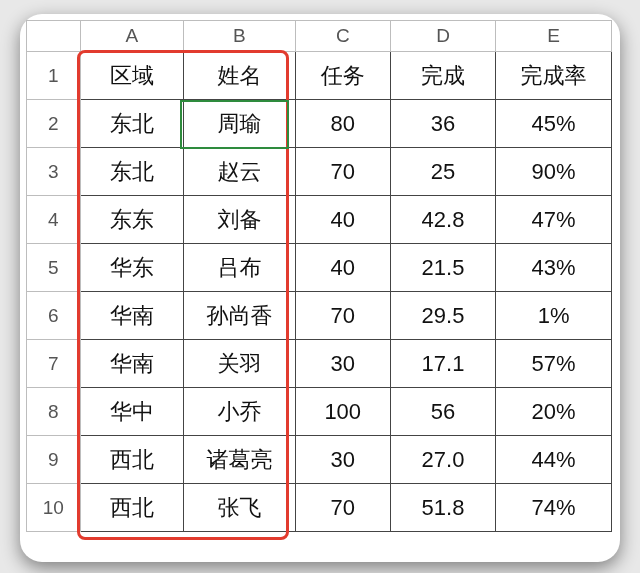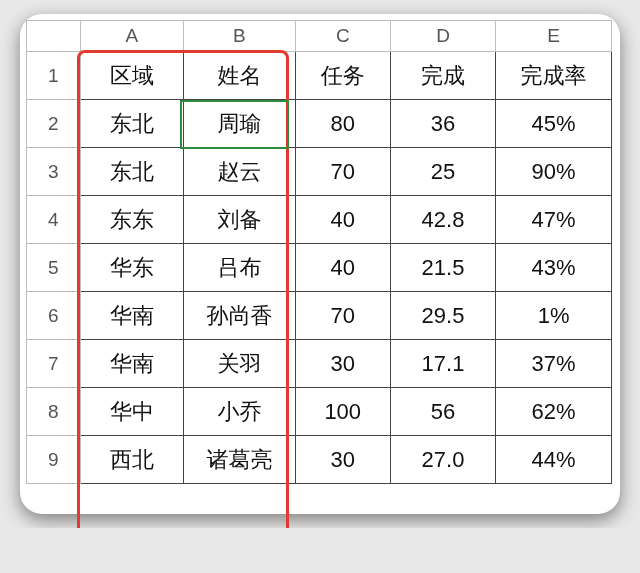--- a/index.html
+++ b/index.html
@@ -142,36 +142,44 @@
       <td class="cell">70</td>
       <td class="cell">29.5</td>
       <td class="cell">1%</td>
     </tr>
     <tr>
       <th class="rowhdr">7</th>
       <td class="cell">华南</td>
       <td class="cell">关羽</td>
       <td class="cell">30</td>
       <td class="cell">17.1</td>
-      <td class="cell">37%</td>
+      <td class="cell">57%</td>
     </tr>
     <tr>
       <th class="rowhdr">8</th>
       <td class="cell">华中</td>
       <td class="cell">小乔</td>
       <td class="cell">100</td>
       <td class="cell">56</td>
-      <td class="cell">62%</td>
+      <td class="cell">20%</td>
     </tr>
     <tr>
       <th class="rowhdr">9</th>
       <td class="cell">西北</td>
       <td class="cell">诸葛亮</td>
       <td class="cell">30</td>
       <td class="cell">27.0</td>
       <td class="cell">44%</td>
     </tr>
+    <tr>
+      <th class="rowhdr">10</th>
+      <td class="cell">西北</td>
+      <td class="cell">张飞</td>
+      <td class="cell">70</td>
+      <td class="cell">51.8</td>
+      <td class="cell">74%</td>
+    </tr>
   </tbody>
     </table>
 
   <div class="selection" style="left:57px; top:36px; width:212px; height:490px;"></div>
   <div class="active" style="left:160px; top:86px; width:109px; height:49px;"></div>
 </div>
 
 </body></html>

